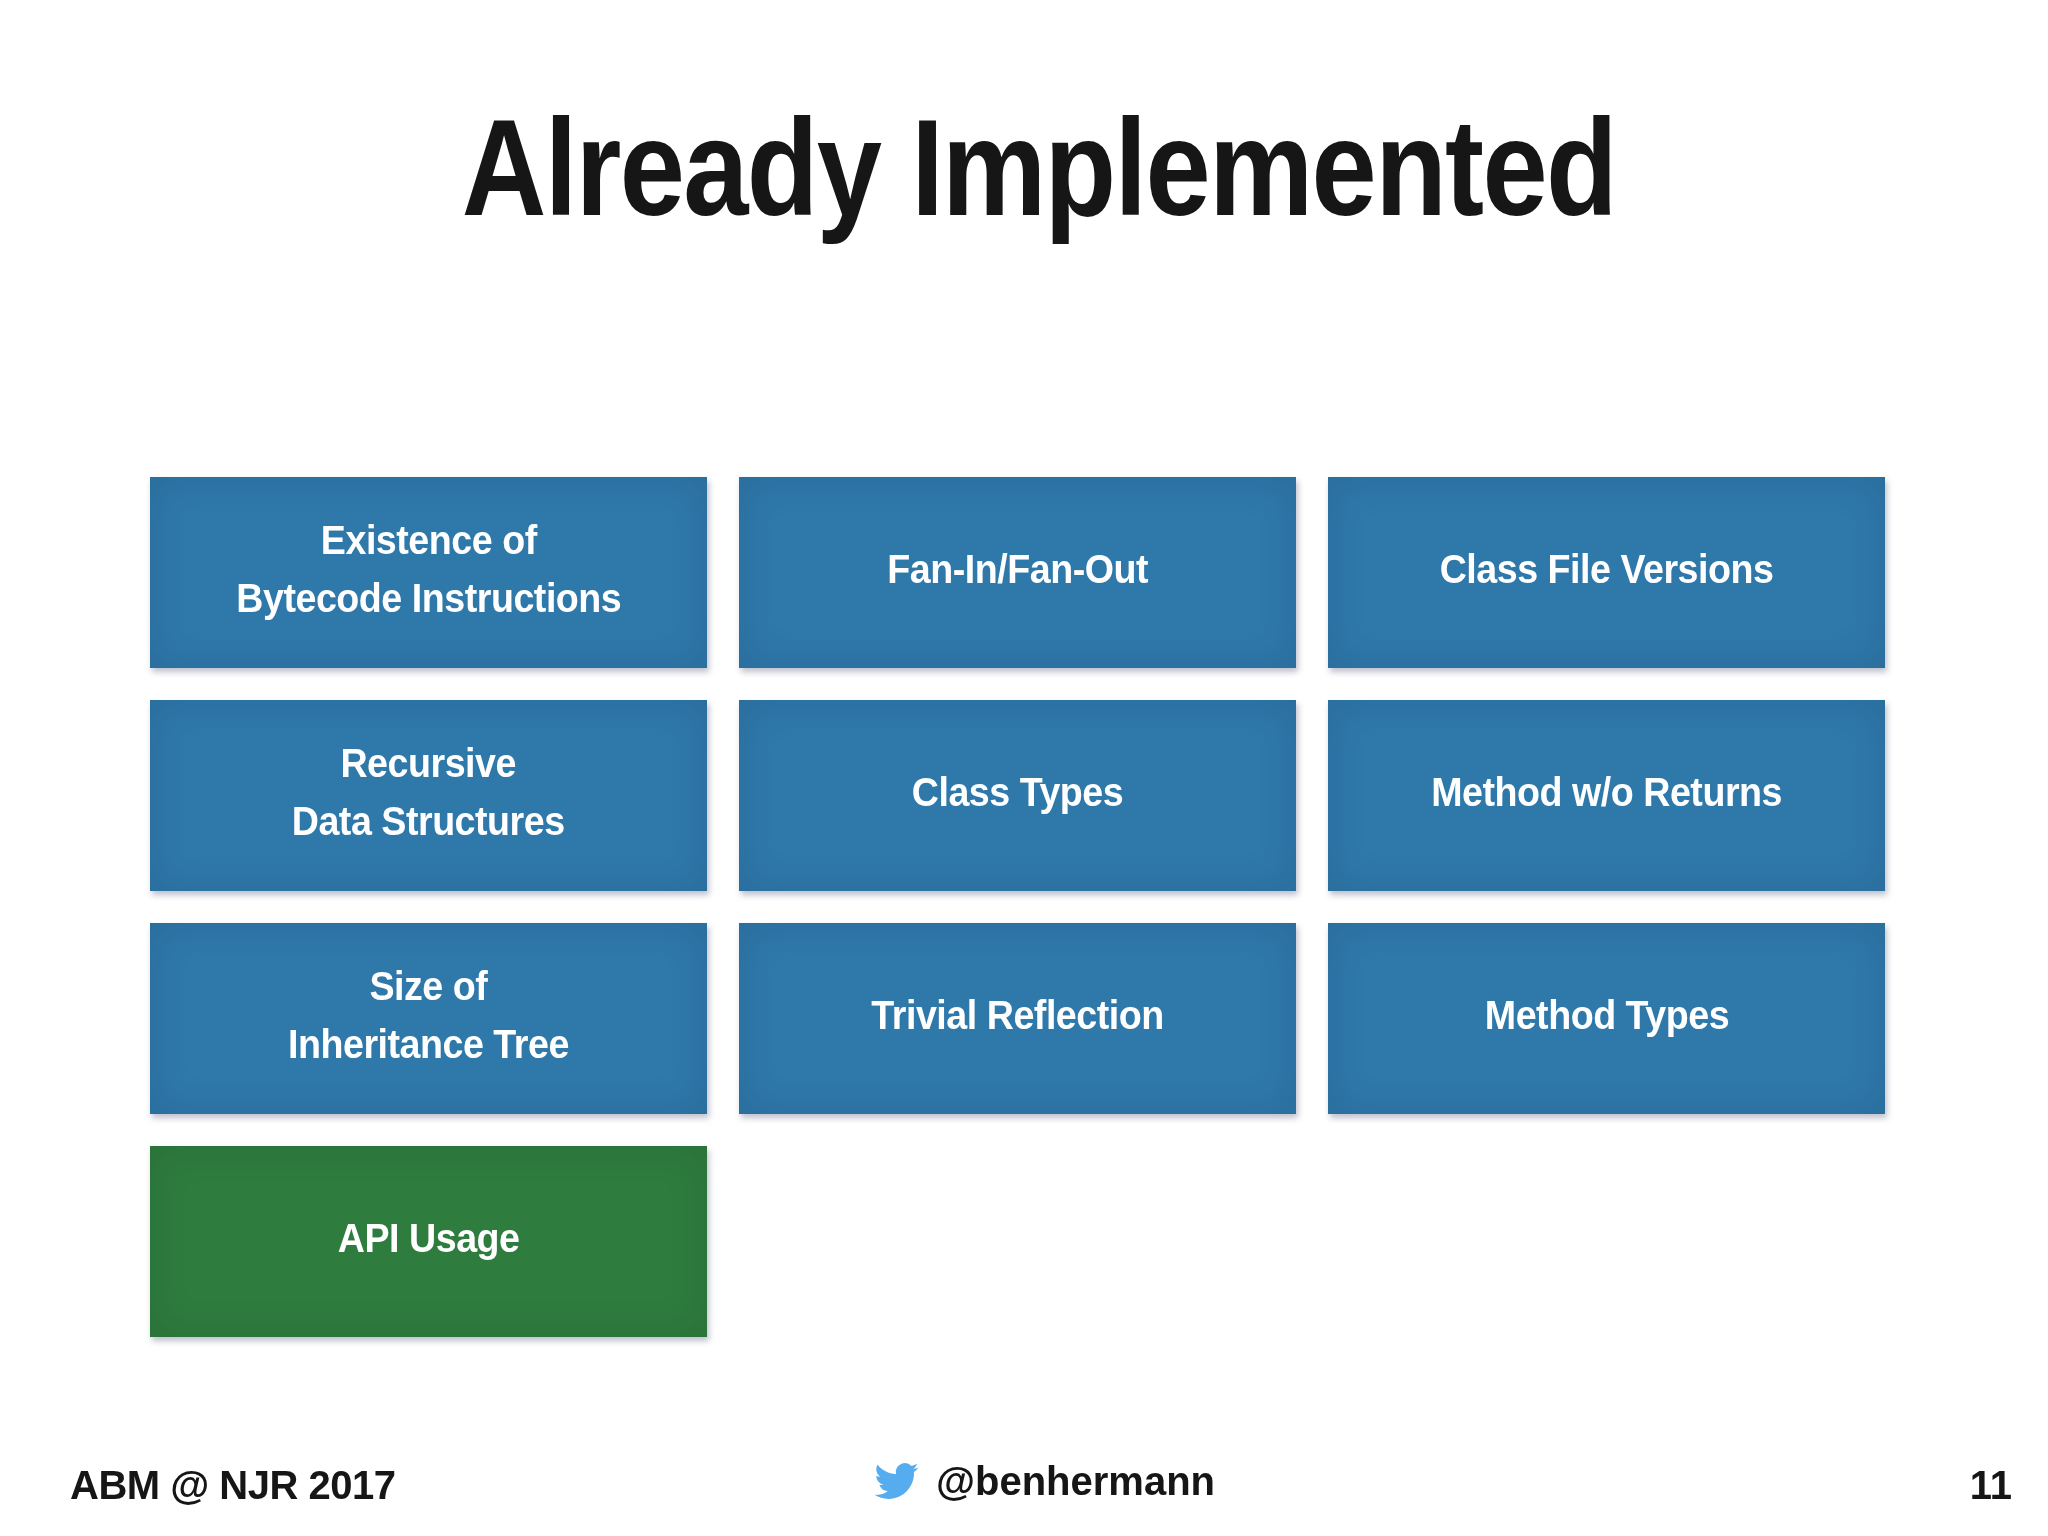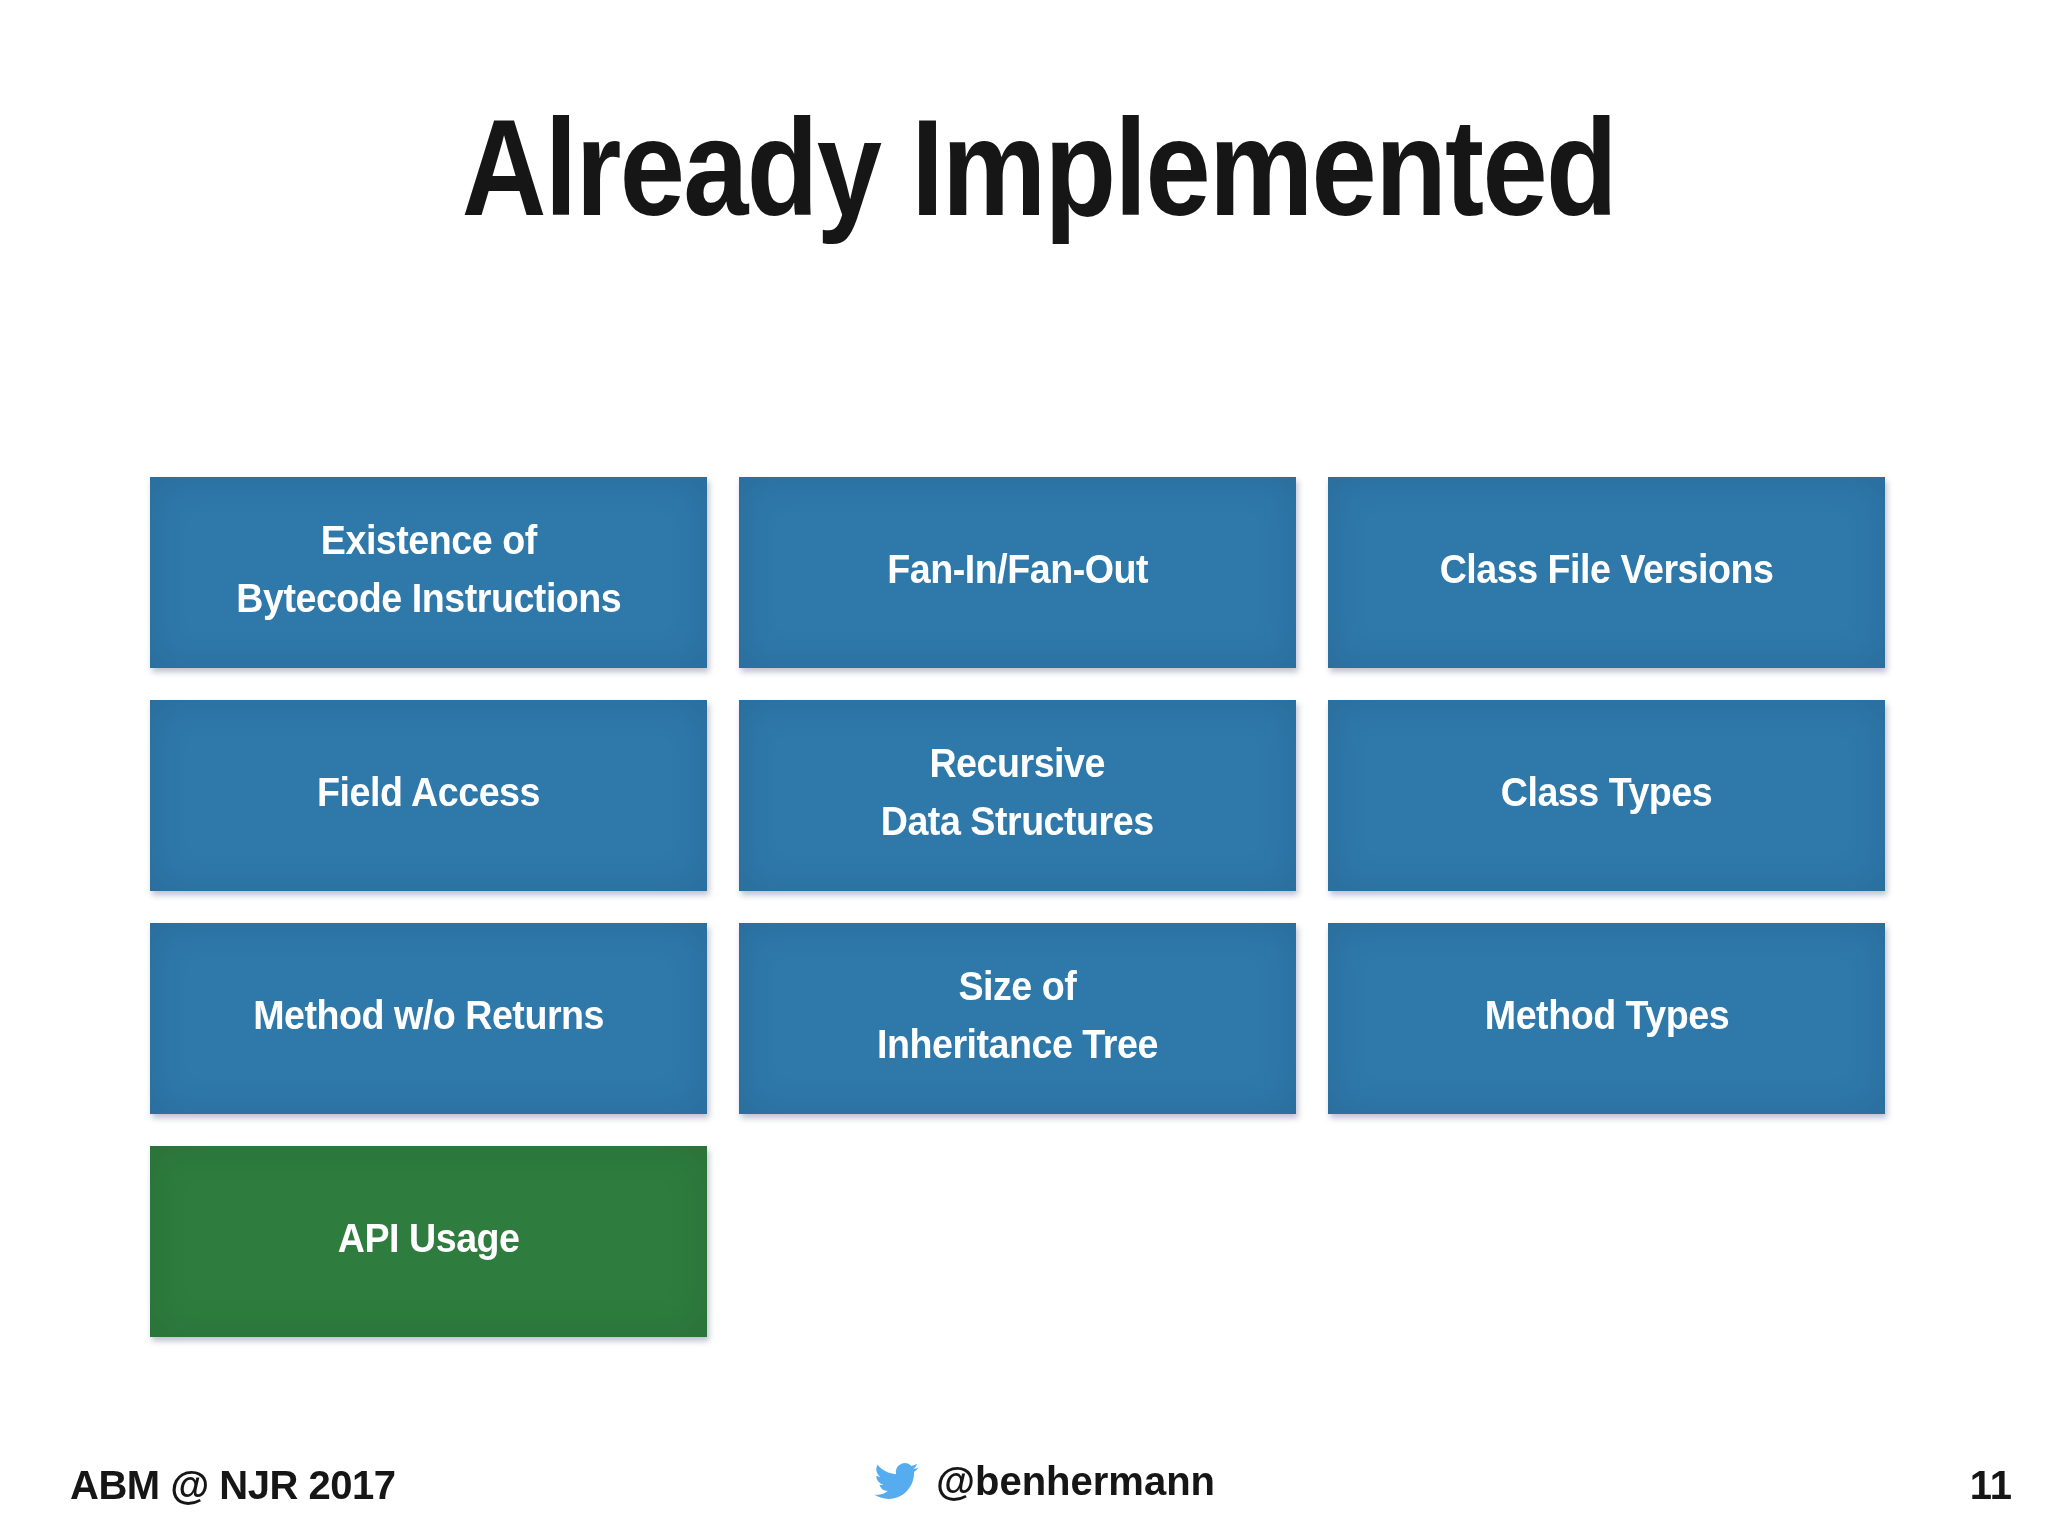--- a/index.html
+++ b/index.html
@@ -127,35 +127,35 @@
         <span class="qlabel">Existence of
 Bytecode Instructions</span>
       </div>
     <div class="qbox">
         <span class="qlabel">Fan-In/Fan-Out</span>
       </div>
     <div class="qbox">
         <span class="qlabel">Class File Versions</span>
       </div>
     <div class="qbox">
-        <span class="qlabel">Field Access</span>
-      </div>
-    <div class="qbox">
         <span class="qlabel">Recursive
 Data Structures</span>
       </div>
     <div class="qbox">
         <span class="qlabel">Class Types</span>
       </div>
     <div class="qbox">
         <span class="qlabel">Method w/o Returns</span>
       </div>
     <div class="qbox">
         <span class="qlabel">Size of
 Inheritance Tree</span>
+      </div>
+    <div class="qbox">
+        <span class="qlabel">Trivial Reflection</span>
       </div>
     <div class="qbox">
         <span class="qlabel">Method Types</span>
       </div>
     <div class="qbox green">
         <span class="qlabel">API Usage</span>
       </div>
   </div>
 
   <div class="footer">

